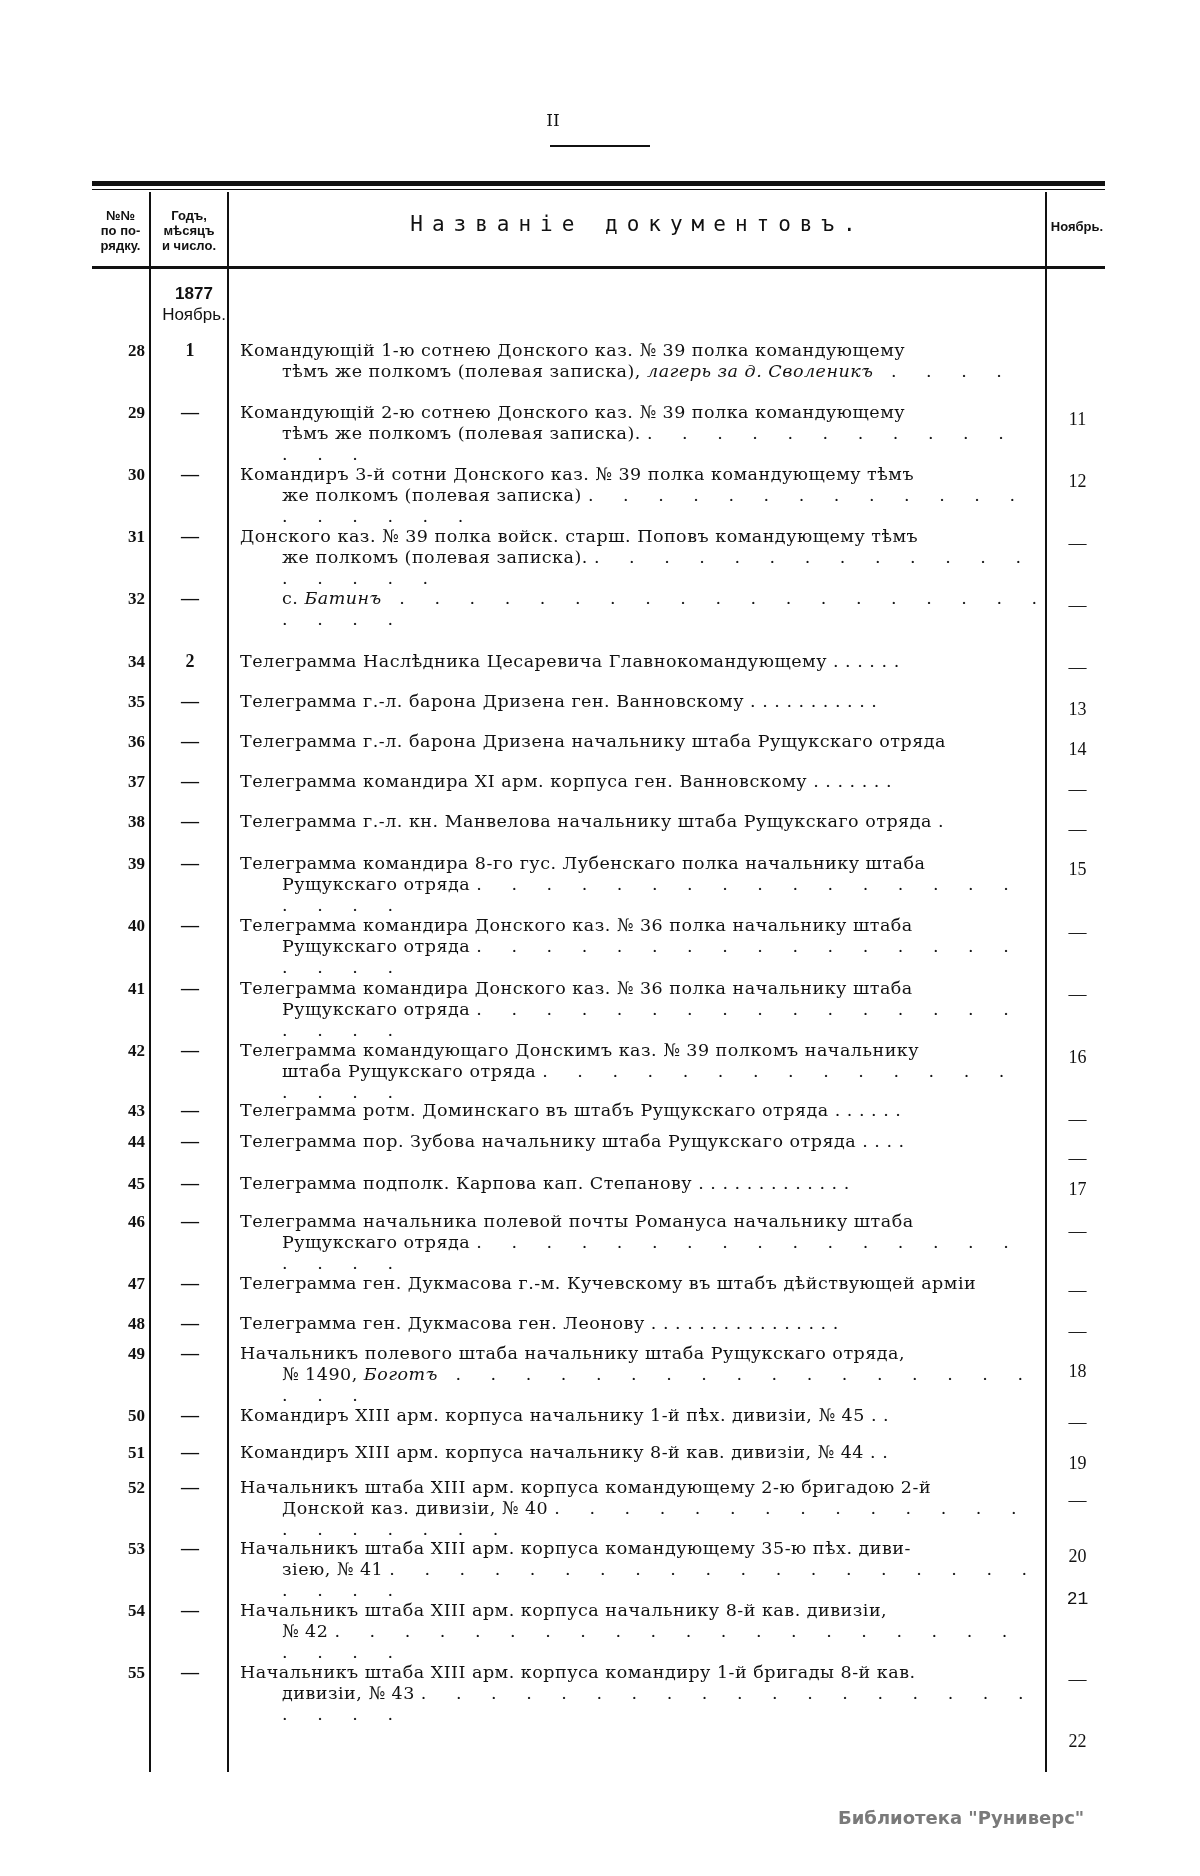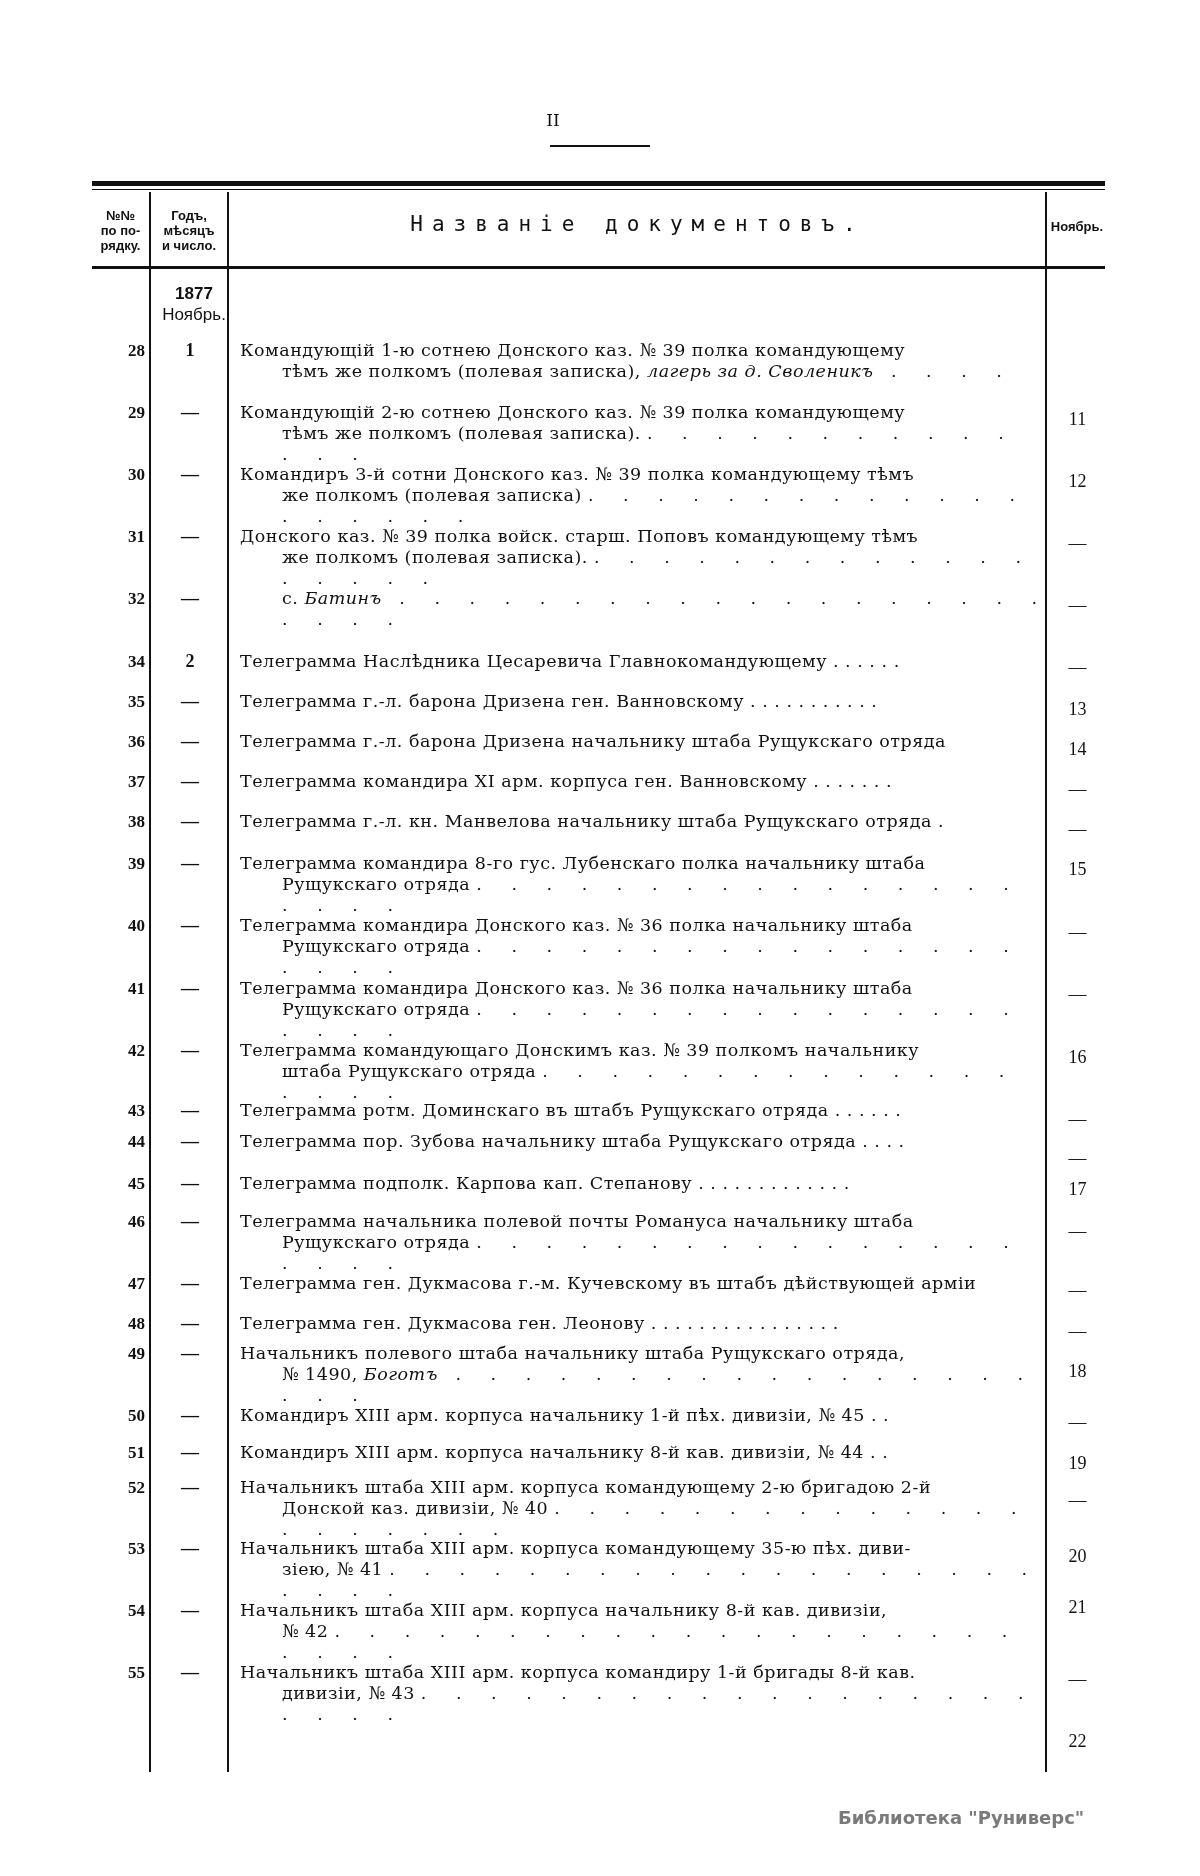--- a/index.html
+++ b/index.html
@@ -271,21 +271,21 @@
       </div>
       <div class="pg" style="top: 21px;">20</div>
     </div>
     <div class="row" style="top: 1538px;">
       <div class="num">53</div>
       <div class="date">—</div>
       <div class="desc">
         <div>Начальникъ штаба XIII арм. корпуса командующему 35-ю пѣх. диви-</div>
         <div class="l2"><span>зіею, № 41 </span><span class="lead"> . . . . . . . . . . . . . . . . . . . . . . .</span></div>
       </div>
-      <div class="pg" style="top: 11px;">21</div>
+      <div class="pg" style="top: 3px; font-family: Liberation Mono, monospace;">21</div>
     </div>
     <div class="row" style="top: 1600px;">
       <div class="num">54</div>
       <div class="date">—</div>
       <div class="desc">
         <div>Начальникъ штаба XIII арм. корпуса начальнику 8-й кав. дивизіи,</div>
         <div class="l2"><span>№ 42 </span><span class="lead"> . . . . . . . . . . . . . . . . . . . . . . . .</span></div>
       </div>
       <div class="pg" style="top: 21px;">—</div>
     </div>

